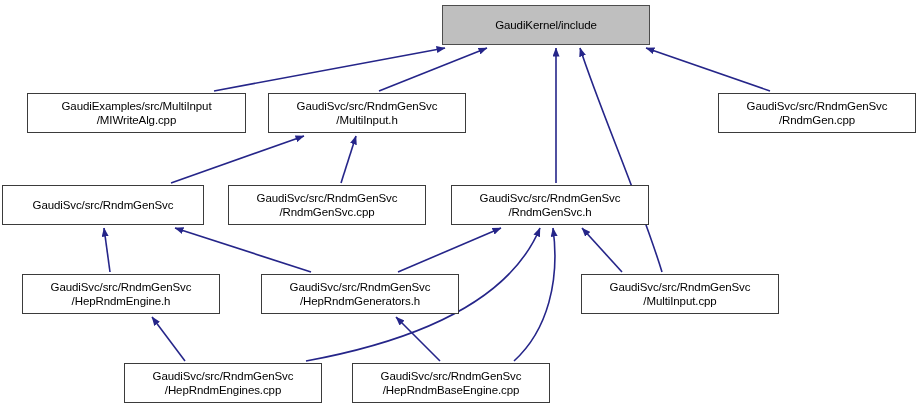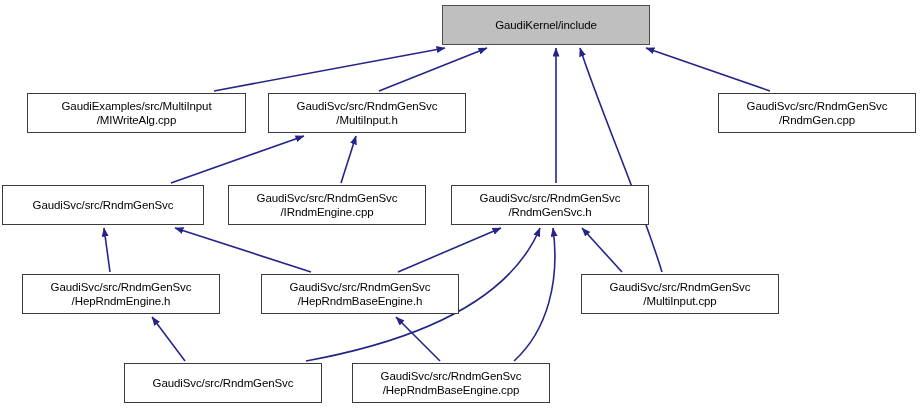--- a/index.html
+++ b/index.html
@@ -74,21 +74,21 @@
         <path d="M 514,361 C 548,330 560,280 553,228" fill="none" stroke="#252589" stroke-width="1.6" marker-end="url(#arrowhead)"></path>
         <path d="M 622,272 L 582,228" fill="none" stroke="#252589" stroke-width="1.6" marker-end="url(#arrowhead)"></path>
       </g>
   </svg>
   <div id="nodes-layer">
       <div class="node root" style="left: 442px; top: 5px; width: 208px; height: 40px;"><span class="line1">GaudiKernel/include</span></div>
       <div class="node" style="left: 27px; top: 93px; width: 219px; height: 40px;"><span class="line1">GaudiExamples/src/MultiInput</span><span class="line2">/MIWriteAlg.cpp</span></div>
       <div class="node" style="left: 268px; top: 93px; width: 198px; height: 40px;"><span class="line1">GaudiSvc/src/RndmGenSvc</span><span class="line2">/MultiInput.h</span></div>
       <div class="node" style="left: 718px; top: 93px; width: 198px; height: 40px;"><span class="line1">GaudiSvc/src/RndmGenSvc</span><span class="line2">/RndmGen.cpp</span></div>
       <div class="node" style="left: 2px; top: 185px; width: 202px; height: 40px;"><span class="line1">GaudiSvc/src/RndmGenSvc</span></div>
-      <div class="node" style="left: 228px; top: 185px; width: 198px; height: 40px;"><span class="line1">GaudiSvc/src/RndmGenSvc</span><span class="line2">/IRndmEngine.cpp</span></div>
+      <div class="node" style="left: 228px; top: 185px; width: 198px; height: 40px;"><span class="line1">GaudiSvc/src/RndmGenSvc</span><span class="line2">/RndmGenSvc.cpp</span></div>
       <div class="node" style="left: 451px; top: 185px; width: 198px; height: 40px;"><span class="line1">GaudiSvc/src/RndmGenSvc</span><span class="line2">/RndmGenSvc.h</span></div>
       <div class="node" style="left: 22px; top: 274px; width: 198px; height: 40px;"><span class="line1">GaudiSvc/src/RndmGenSvc</span><span class="line2">/HepRndmEngine.h</span></div>
-      <div class="node" style="left: 261px; top: 274px; width: 198px; height: 40px;"><span class="line1">GaudiSvc/src/RndmGenSvc</span><span class="line2">/HepRndmBaseEngine.h</span></div>
+      <div class="node" style="left: 261px; top: 274px; width: 198px; height: 40px;"><span class="line1">GaudiSvc/src/RndmGenSvc</span><span class="line2">/HepRndmGenerators.h</span></div>
       <div class="node" style="left: 581px; top: 274px; width: 198px; height: 40px;"><span class="line1">GaudiSvc/src/RndmGenSvc</span><span class="line2">/MultiInput.cpp</span></div>
-      <div class="node" style="left: 124px; top: 363px; width: 198px; height: 40px;"><span class="line1">GaudiSvc/src/RndmGenSvc</span></div>
+      <div class="node" style="left: 124px; top: 363px; width: 198px; height: 40px;"><span class="line1">GaudiSvc/src/RndmGenSvc</span><span class="line2">/HepRndmEngines.cpp</span></div>
       <div class="node" style="left: 352px; top: 363px; width: 198px; height: 40px;"><span class="line1">GaudiSvc/src/RndmGenSvc</span><span class="line2">/HepRndmBaseEngine.cpp</span></div>
     </div>
 </div>
 
 </body></html>

